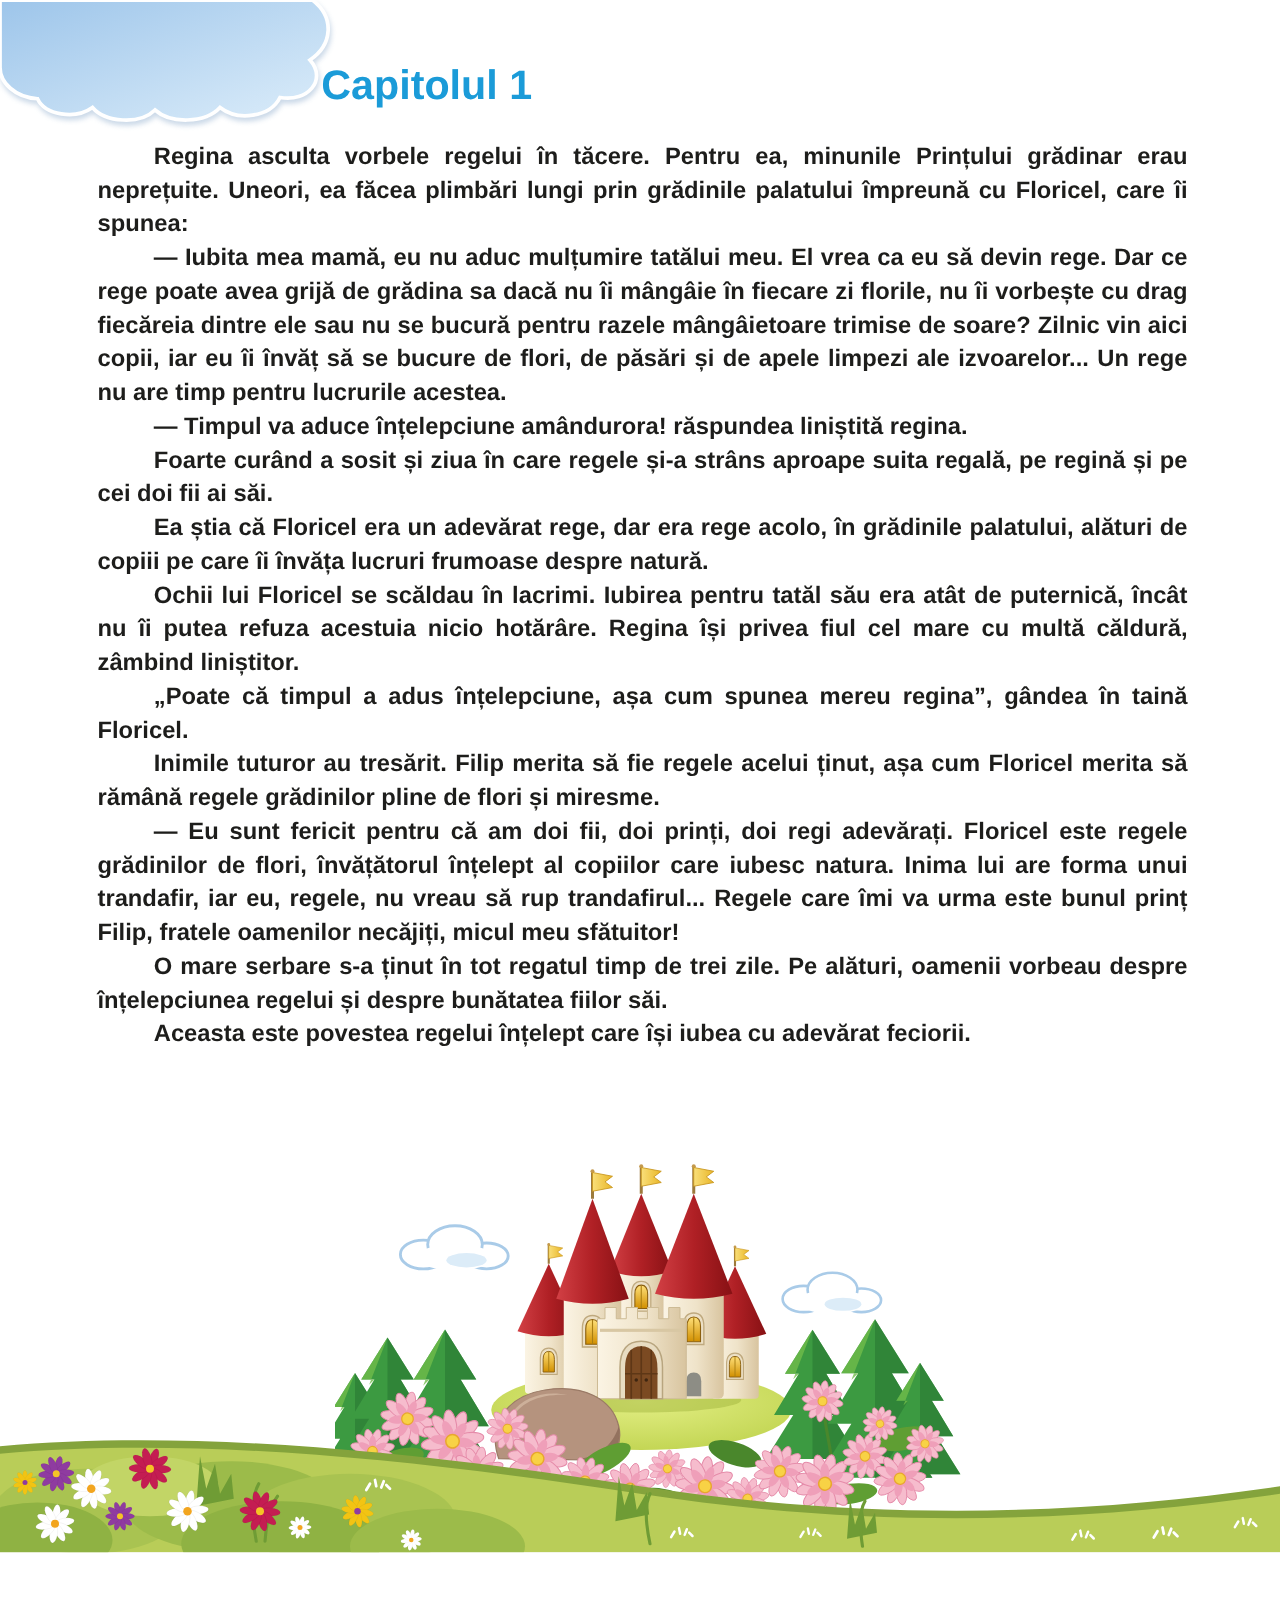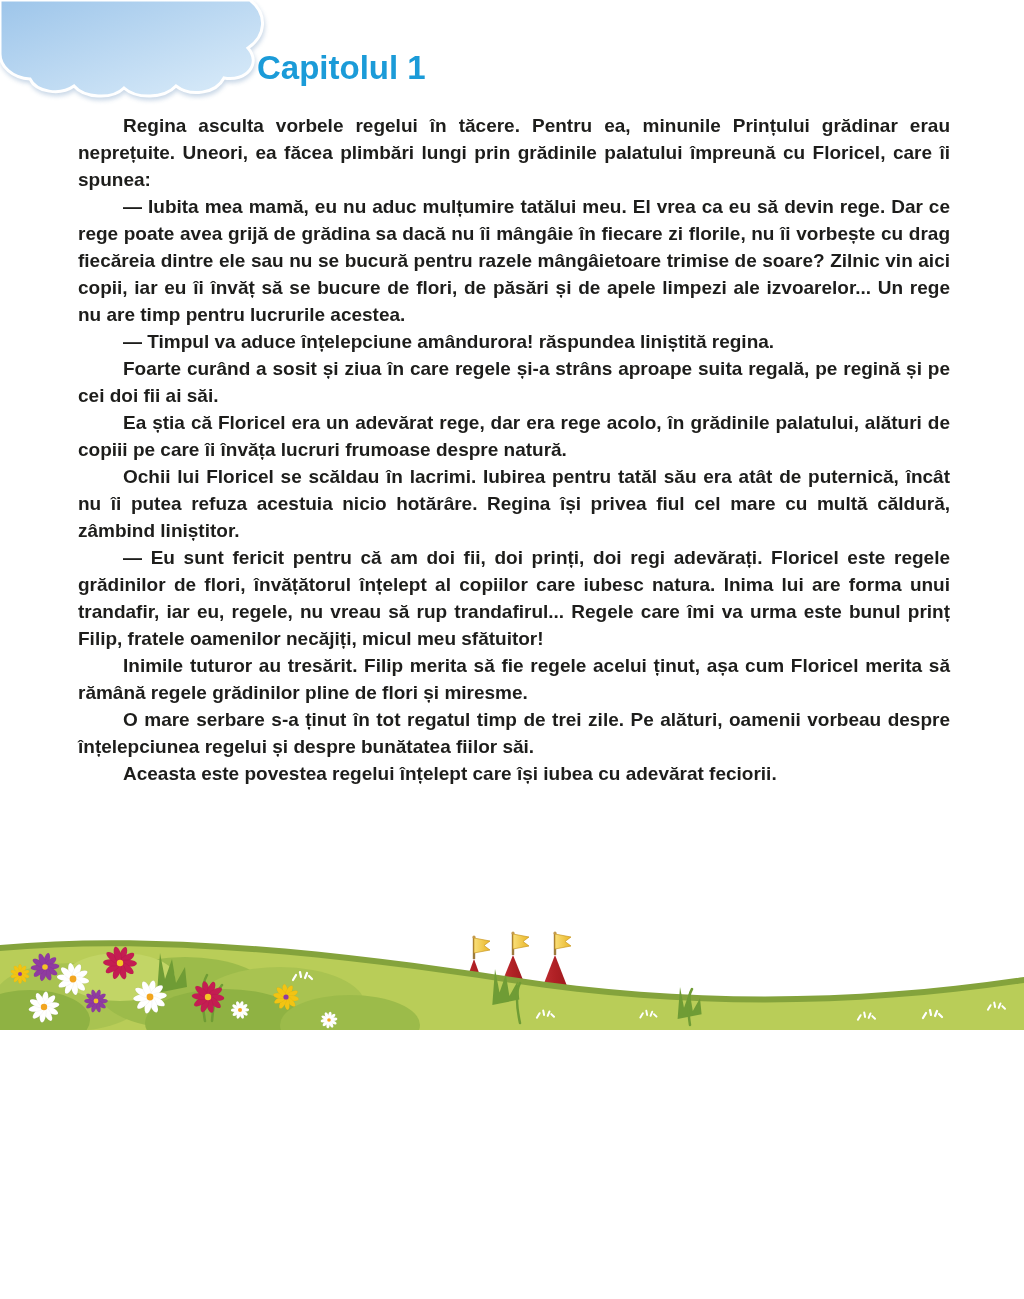--- a/index.html
+++ b/index.html
@@ -1,16 +1,16 @@
 <!DOCTYPE html>
 <html><head>
 <meta charset="utf-8">
 <style>
   html,body{margin:0;padding:0;background:#fff;}
-  .page{position:relative;width:1024px;height:1030px;background:#ffffff;overflow:hidden;
+  .page{position:relative;width:1024px;height:1242px;background:#ffffff;overflow:hidden;
         font-family:"Liberation Sans",sans-serif;}
   
   .cloud-tl{position:absolute;left:0;top:0;z-index:0;
             filter:drop-shadow(1px 3px 2px rgba(140,170,205,.45));}
   
   .chapter-title{position:absolute;left:257px;top:49px;margin:0;
                  font-size:33px;font-weight:bold;color:#1b9bd8;letter-spacing:0px;}
   
   .story{position:absolute;left:78px;top:112px;width:872px;z-index:0;font-weight:bold;}
   .story p{margin:0;font-size:19px;line-height:27px;text-align:justify;
@@ -43,22 +43,23 @@
 
   <h1 class="chapter-title">Capitolul 1</h1>
 
   <div class="story">
     <p>Regina asculta vorbele regelui în tăcere. Pentru ea, minunile Prințului grădinar erau neprețuite. Uneori, ea făcea plimbări lungi prin grădinile palatului împreună cu Floricel, care îi spunea:</p>
     <p>— Iubita mea mamă, eu nu aduc mulțumire tatălui meu. El vrea ca eu să devin rege. Dar ce rege poate avea grijă de grădina sa dacă nu îi mângâie în fiecare zi florile, nu îi vorbește cu drag fiecăreia dintre ele sau nu se bucură pentru razele mângâietoare trimise de soare? Zilnic vin aici copii, iar eu îi învăț să se bucure de flori, de păsări și de apele limpezi ale izvoarelor... Un rege nu are timp pentru lucrurile acestea.</p>
     <p>— Timpul va aduce înțelepciune amândurora! răspundea liniștită regina.</p>
     <p>Foarte curând a sosit și ziua în care regele și-a strâns aproape suita regală, pe regină și pe cei doi fii ai săi.</p>
     <p>Ea știa că Floricel era un adevărat rege, dar era rege acolo, în grădinile palatului, alături de copiii pe care îi învăța lucruri frumoase despre natură.</p>
     <p>Ochii lui Floricel se scăldau în lacrimi. Iubirea pentru tatăl său era atât de puternică, încât nu îi putea refuza acestuia nicio hotărâre. Regina își privea fiul cel mare cu multă căldură, zâmbind liniștitor.</p>
+    <p>„Poate că timpul a adus înțelepciune, așa cum spunea mereu regina”, gândea în taină Floricel.</p>
+    <p>Inimile tuturor au tresărit. Filip merita să fie regele acelui ținut, așa cum Floricel merita să rămână regele grădinilor pline de flori și miresme.</p>
     <p>— Eu sunt fericit pentru că am doi fii, doi prinți, doi regi adevărați. Floricel este regele grădinilor de flori, învățătorul înțelept al copiilor care iubesc natura. Inima lui are forma unui trandafir, iar eu, regele, nu vreau să rup trandafirul... Regele care îmi va urma este bunul prinț Filip, fratele oamenilor necăjiți, micul meu sfătuitor!</p>
-    <p>Inimile tuturor au tresărit. Filip merita să fie regele acelui ținut, așa cum Floricel merita să rămână regele grădinilor pline de flori și miresme.</p>
     <p>O mare serbare s-a ținut în tot regatul timp de trei zile. Pe alături, oamenii vorbeau despre înțelepciunea regelui și despre bunătatea fiilor săi.</p>
     <p>Aceasta este povestea regelui înțelept care își iubea cu adevărat feciorii.</p>
   </div>
 
   <svg class="illo" width="520" height="305" viewBox="0 0 520 305">
     <defs>
       <linearGradient id="gtower" x1="0" y1="0" x2="1" y2="0">
         <stop offset="0" stop-color="#fbf4e4"></stop>
           <stop offset=".55" stop-color="#efe3c9"></stop>
         <stop offset="1" stop-color="#d8c49f"></stop>

